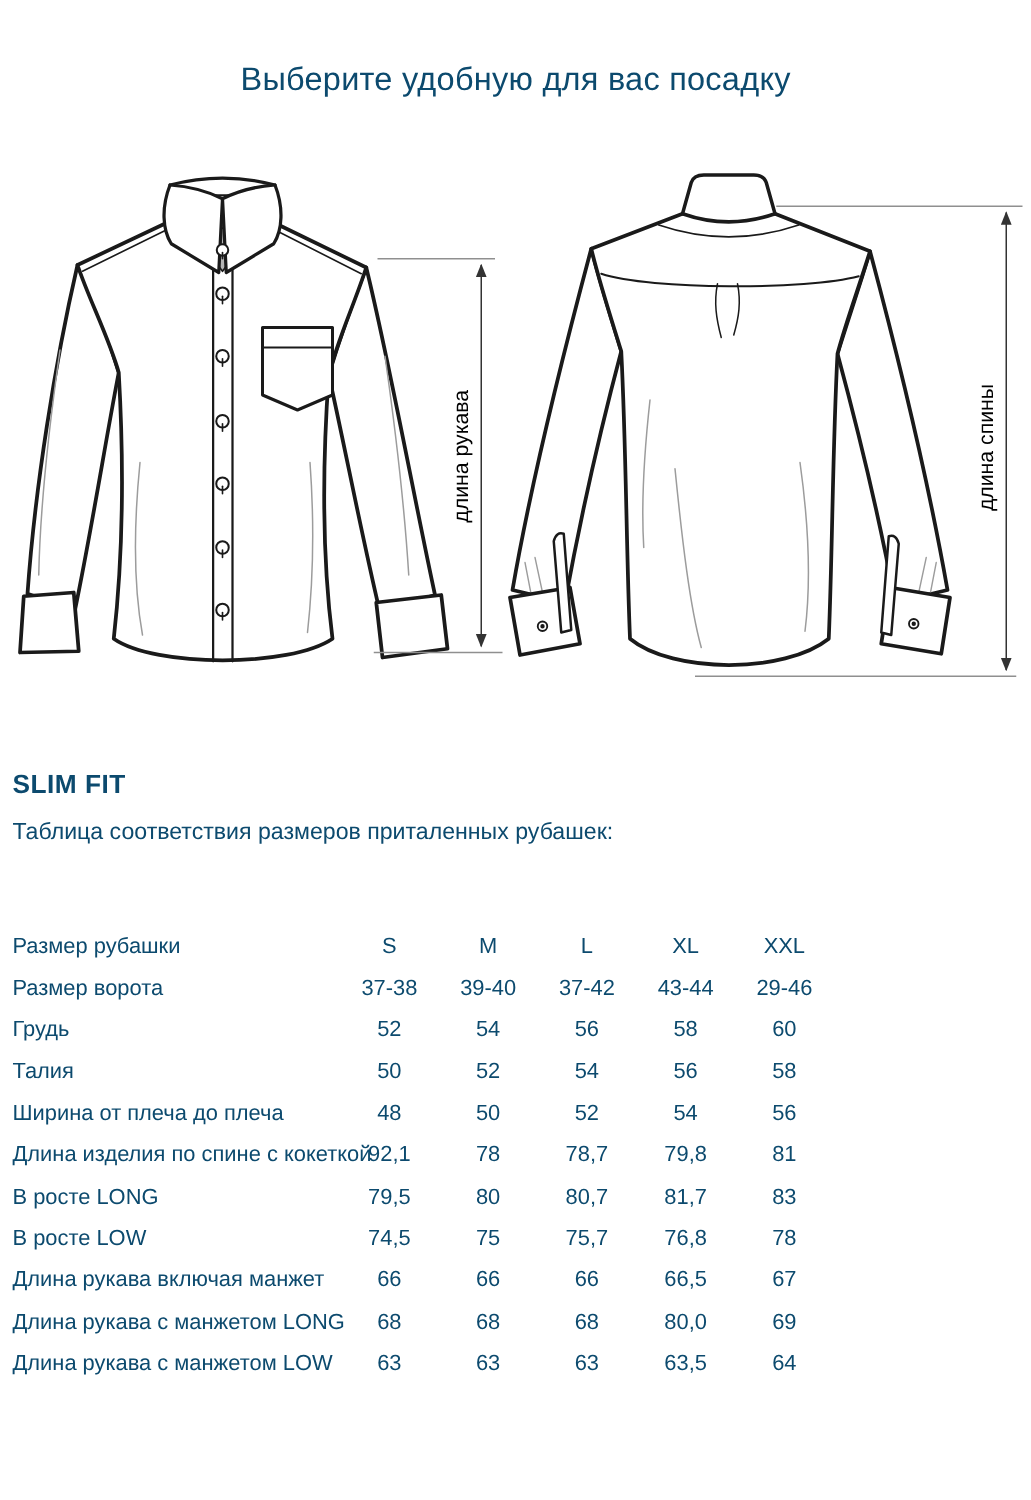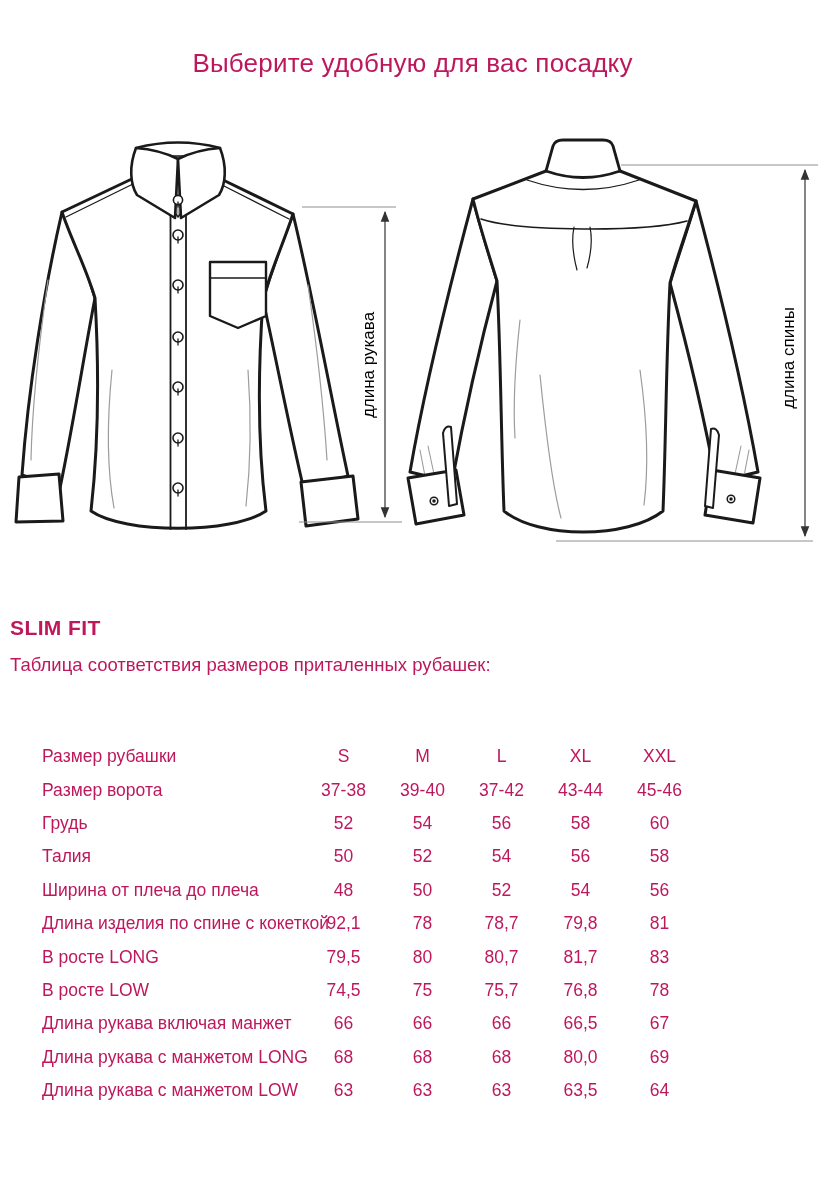--- a/index.html
+++ b/index.html
@@ -1,23 +1,23 @@
 <!DOCTYPE html>
 <html><head>
 <meta charset="utf-8">
 <style>
   html,body{margin:0;padding:0;background:#fff;}
   #page{position:relative;width:825px;height:1200px;background:#fff;overflow:hidden;
-        font-family:"Liberation Sans","DejaVu Sans",sans-serif;color:#be185d;}
+        font-family:"Liberation Sans","DejaVu Sans",sans-serif;color:#0c4a6e;}
   .title{position:absolute;top:48px;left:0;width:825px;text-align:center;
          font-size:26px;font-weight:400;letter-spacing:.2px;}
   #diagram{position:absolute;top:120px;left:0;}
   .slim-heading{position:absolute;left:10px;top:616px;font-size:21px;font-weight:700;letter-spacing:.4px;}
   .sub-heading{position:absolute;left:10px;top:654px;font-size:18.5px;font-weight:400;text-align:center;}
-  .size-table{position:absolute;left:10px;top:740px;width:700px;margin-left:32px;}
+  .size-table{position:absolute;left:10px;top:740px;width:700px;}
   .trow{display:flex;height:33.4px;align-items:center;font-size:17.5px;}
   .tcell{flex:none;width:79px;text-align:center;white-space:nowrap;}
   .tcell.lbl{width:262px;text-align:left;overflow:visible;}
 </style>
 </head>
 <body>
 
 <div id="page">
 
   <div class="title">Выберите удобную для вас посадку</div>
@@ -169,21 +169,21 @@
       <div class="tcell">L</div>
       <div class="tcell">XL</div>
       <div class="tcell">XXL</div>
     </div>
     <div class="trow">
       <div class="tcell lbl">Размер ворота</div>
       <div class="tcell">37-38</div>
       <div class="tcell">39-40</div>
       <div class="tcell">37-42</div>
       <div class="tcell">43-44</div>
-      <div class="tcell">45-46</div>
+      <div class="tcell">29-46</div>
     </div>
     <div class="trow">
       <div class="tcell lbl">Грудь</div>
       <div class="tcell">52</div>
       <div class="tcell">54</div>
       <div class="tcell">56</div>
       <div class="tcell">58</div>
       <div class="tcell">60</div>
     </div>
     <div class="trow">

